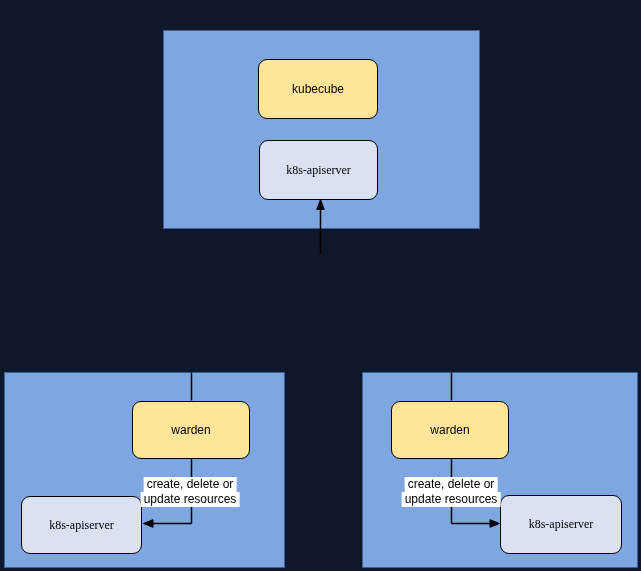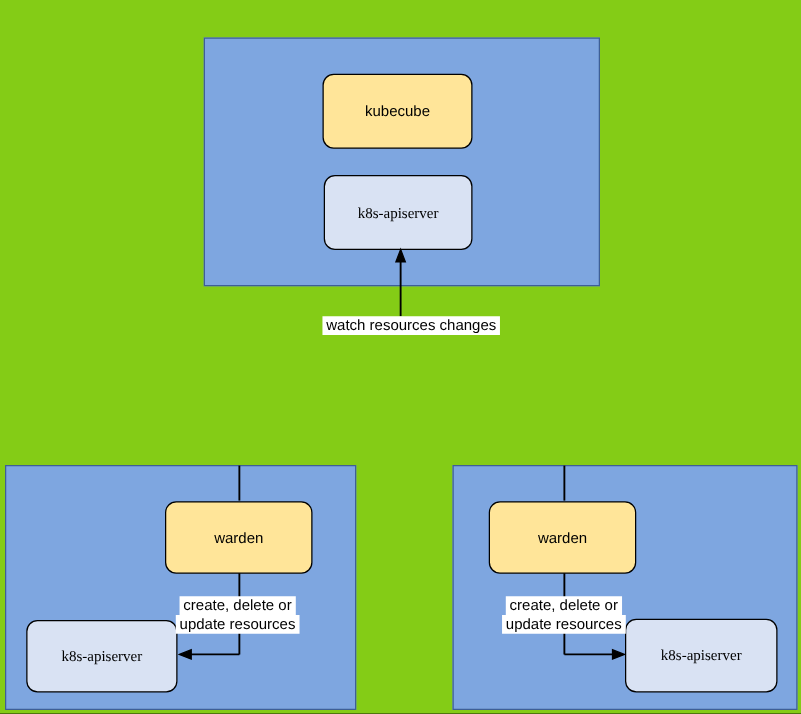--- a/index.html
+++ b/index.html
@@ -4,21 +4,21 @@
 <style>
   html, body {
     margin: 0;
     padding: 0;
     background: #000000;
   }
   .canvas {
     position: relative;
     width: 641px;
     height: 571px;
-    background: #84cc16;
+    background: #0f172a;
     font-family: "Liberation Sans", sans-serif;
     overflow: hidden;
   }
   .cluster {
     position: absolute;
     background: #7EA6E0;
     border: 1px solid #3E5F96;
     box-sizing: border-box;
   }
   .cluster-top   { left: 163px; top: 30px;  width: 317px; height: 199px; }
@@ -115,23 +115,20 @@
     </g>
 
     <g>
       <line x1="451.5" y1="372.5" x2="451.5" y2="400.5"></line>
       <line x1="451.5" y1="458.5" x2="451.5" y2="523.5"></line>
       <line x1="451.5" y1="523.5" x2="491.5" y2="523.5"></line>
       <polygon points="499.5,523.5 490,519.7 490,527.3"></polygon>
     </g>
   </svg>
 
-  <div class="edge-label lbl-watch">
-    <span>watch resources changes</span>
-  </div>
 
   <div class="edge-label lbl-crud-left">
     <span>create, delete or</span>
     <span>update resources</span>
   </div>
 
   <div class="edge-label lbl-crud-right">
     <span>create, delete or</span>
     <span>update resources</span>
   </div>

